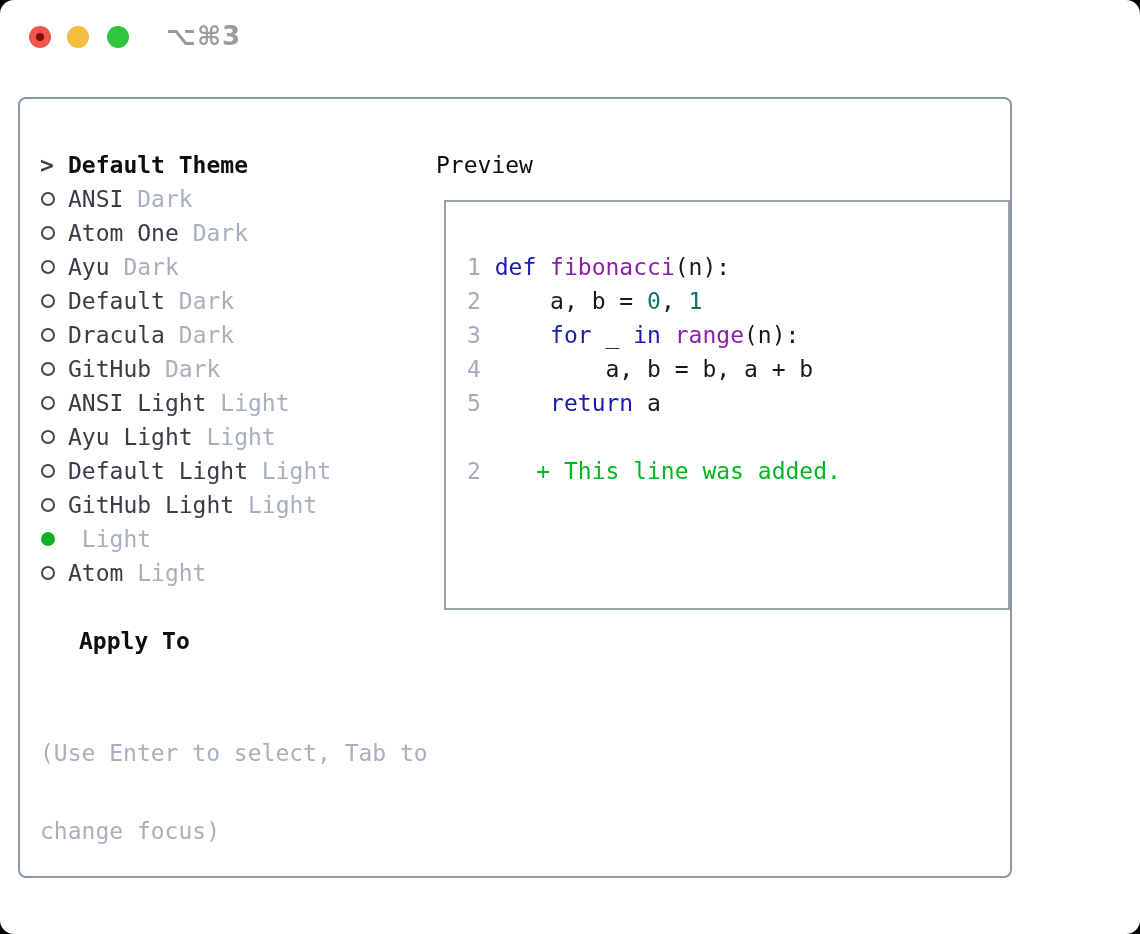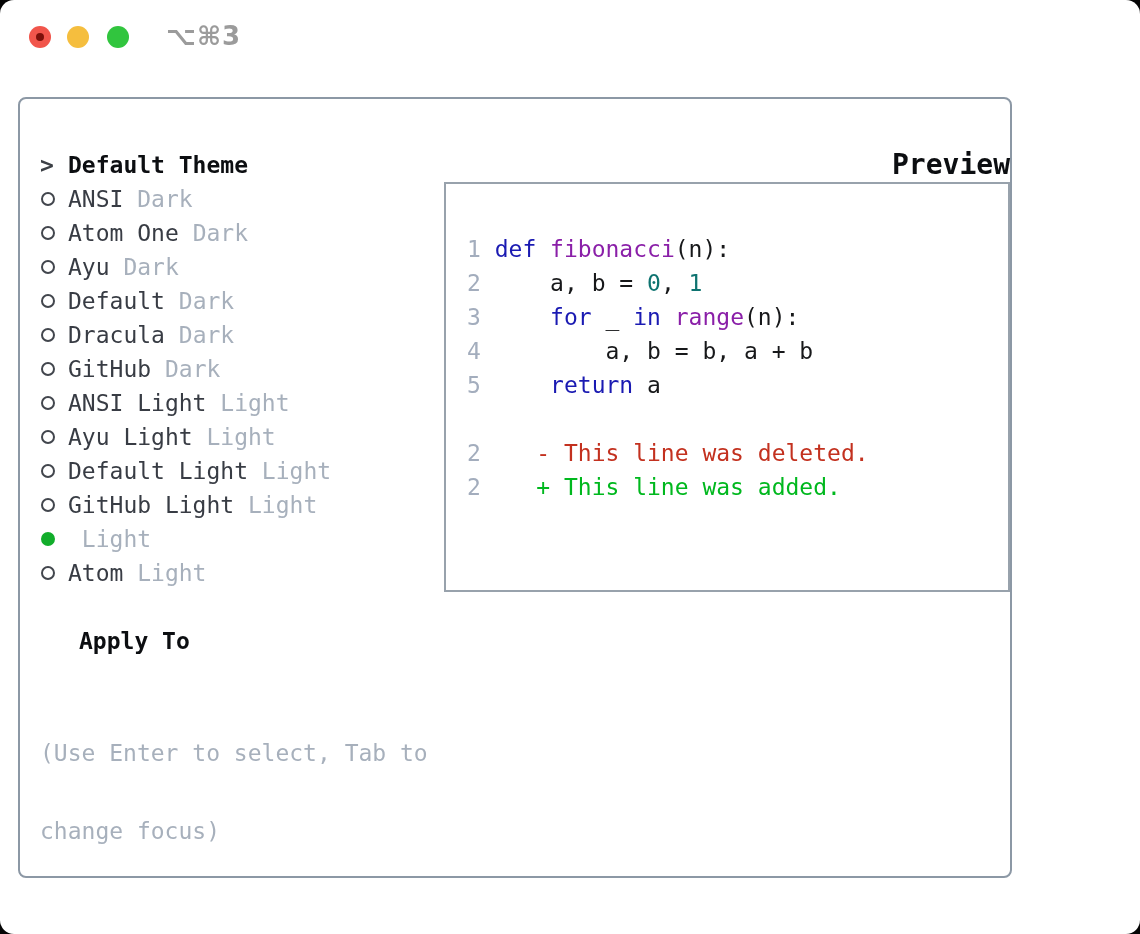--- a/index.html
+++ b/index.html
@@ -38,23 +38,23 @@
   .hdr-marker{color:#3c4046;font-weight:bold;}
   .hdr-label{font-weight:bold;color:var(--header_text);}
   .item-name{color:var(--item_text);}
   .item-name.sel{color:var(--selected_green);}
   .item-variant{color:var(--muted);padding-left:1ch;}
   .spacer{height:34px;}
   .applyto-label{color:var(--header_text);margin-left:39px;font-weight:bold;}
   .hint{color:var(--muted);margin-top:44px;}
   
   .right-col{margin-left:0;}
-  .preview-label{font-weight:bold;color:var(--header_text);height:34px;line-height:34px;font-size:28px;text-align:right;}
+  .preview-label{font-weight:normal;color:var(--header_text);height:34px;line-height:34px;font-size:23px;}
   .preview-box{
-    margin-left:8px;width:566px;height:410px;box-sizing:border-box;
+    margin-top:18px;margin-left:8px;width:566px;height:410px;box-sizing:border-box;
     border:2px solid var(--box_border);background:#fff;padding:48px 4px 0 21px;
   }
   .pline{height:34px;line-height:34px;font-size:23px;white-space:pre;}
   .tok-ln{color:var(--ln);}
   .tok-kw{color:var(--kw);}
   .tok-fn{color:var(--fn);}
   .tok-lit{color:var(--lit);}
   .tok-pl{color:var(--pl);}
   .tok-ctx{color:var(--ctx);}
   .tok-del{color:var(--del);}
@@ -114,19 +114,18 @@
 
     <div class="right-col">
       <div class="preview-label">Preview</div>
       <div class="preview-box" id="preview-lines">
           <div class="pline"><span class="tok-ln">1 </span><span class="tok-kw">def</span><span class="tok-pl"> </span><span class="tok-fn">fibonacci</span><span class="tok-pl">(n):</span></div>
           <div class="pline"><span class="tok-ln">2 </span><span class="tok-pl">    a, b = </span><span class="tok-lit">0</span><span class="tok-pl">, </span><span class="tok-lit">1</span></div>
           <div class="pline"><span class="tok-ln">3 </span><span class="tok-pl">    </span><span class="tok-kw">for</span><span class="tok-pl"> _ </span><span class="tok-kw">in</span><span class="tok-pl"> </span><span class="tok-fn">range</span><span class="tok-pl">(n):</span></div>
           <div class="pline"><span class="tok-ln">4 </span><span class="tok-pl">        a, b = b, a + b</span></div>
           <div class="pline"><span class="tok-ln">5 </span><span class="tok-pl">    </span><span class="tok-kw">return</span><span class="tok-pl"> a</span></div>
           <div class="pline"></div>
-          <div class="pline"><span class="tok-ln">2 </span><span class="tok-pl">   </span><span class="tok-del">- This line was deleted.</span></div>
           <div class="pline"><span class="tok-ln">2 </span><span class="tok-pl">   </span><span class="tok-add">+ This line was added.</span></div>
         </div>
     </div>
 
   </div>
 </div>
 
 </body></html>

